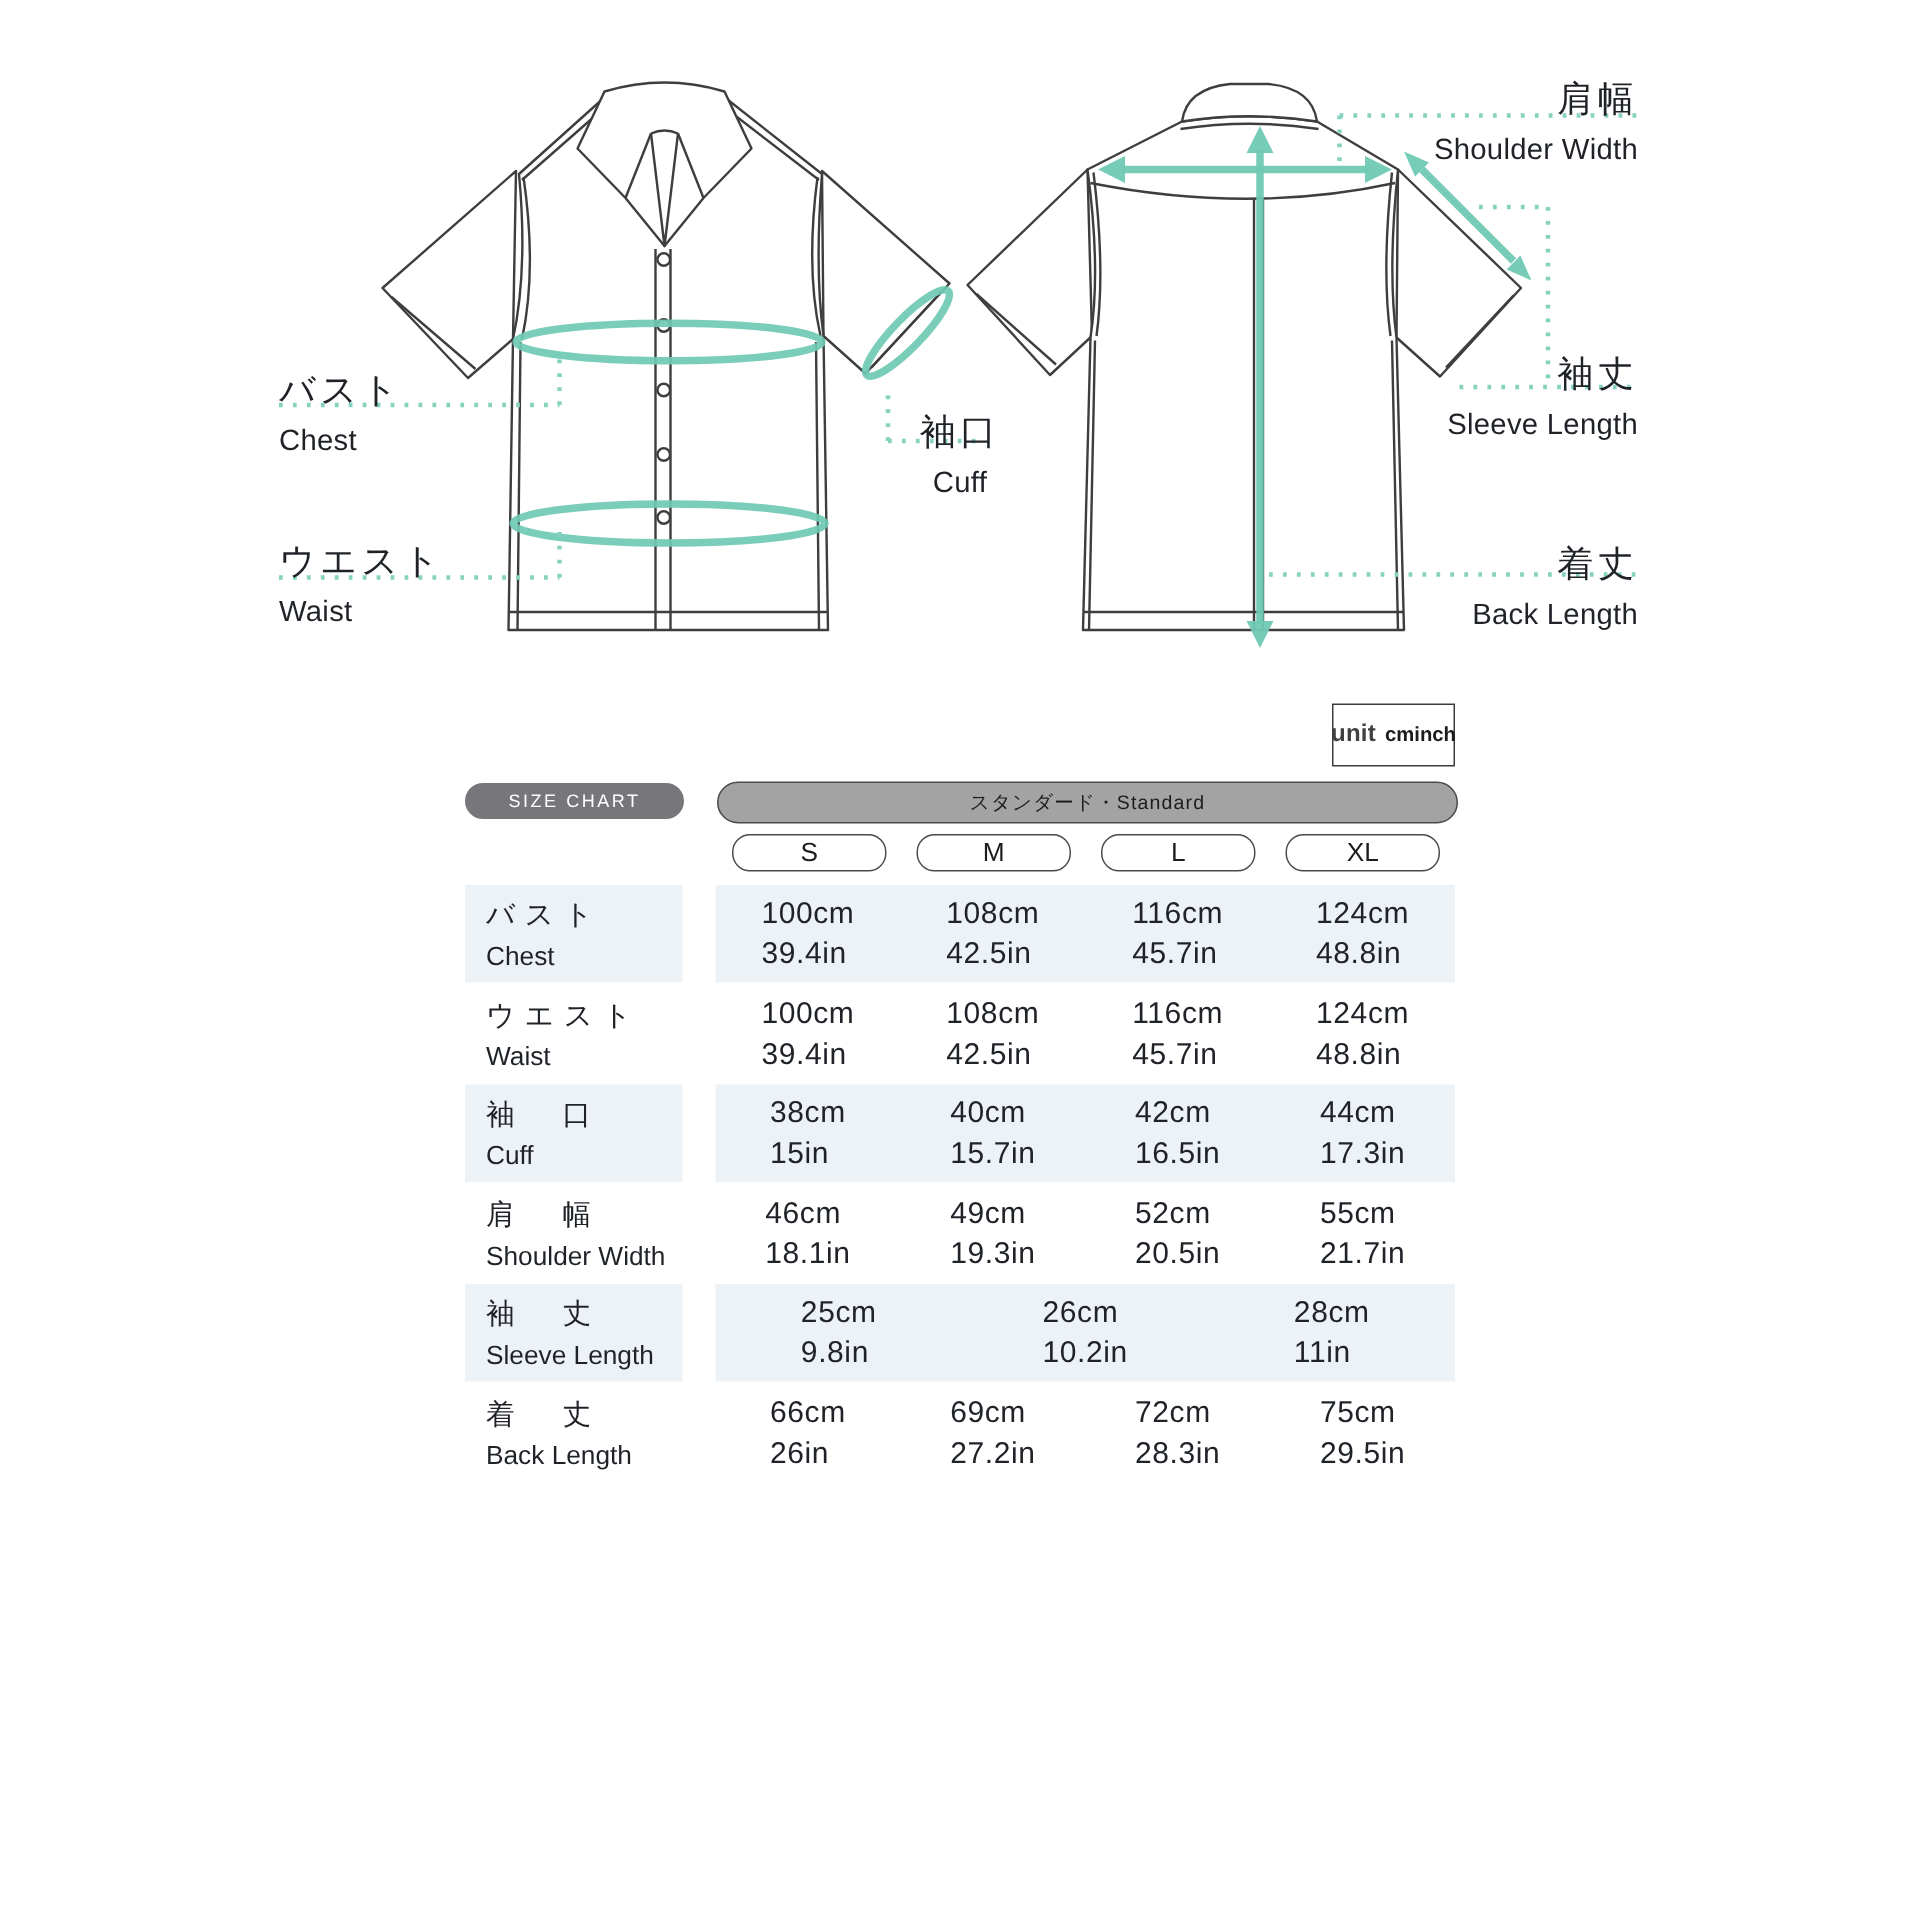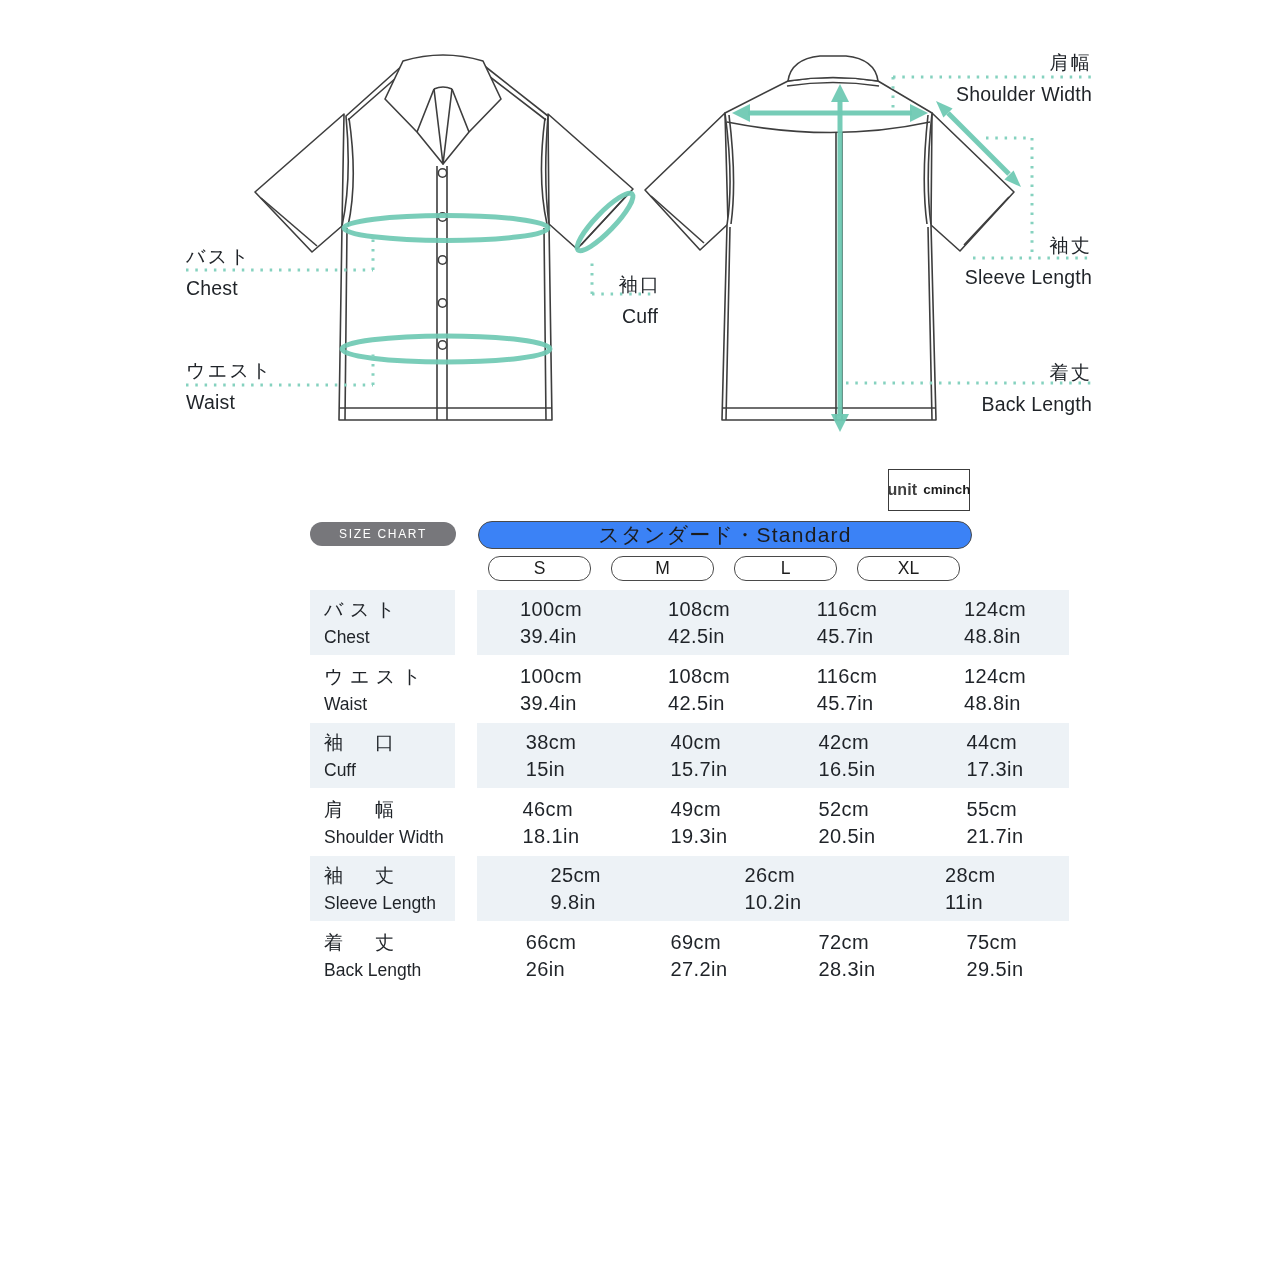--- a/index.html
+++ b/index.html
@@ -1,43 +1,43 @@
 <!DOCTYPE html>
 <html><head>
 <meta charset="utf-8">
 <style>
   html,body{margin:0;padding:0;background:#ffffff;}
   .page{position:relative;width:1280px;height:1280px;background:#ffffff;overflow:hidden;
         font-family:"Liberation Sans","DejaVu Sans",sans-serif;color:#1f2328;}
   .illustration{position:absolute;left:0;top:0;width:1280px;height:460px;}
   .diagram-label{position:absolute;white-space:nowrap;color:#1f2328;}
-  .diagram-label .jp{font-size:19px;letter-spacing:.12em;}
+  .diagram-label .jp{font-size:24px;letter-spacing:.12em;}
   .diagram-label .en{font-size:19.5px;margin-top:7px;letter-spacing:.01em;}
   .left-label{text-align:left;}
   .right-label{text-align:right;}
   .center-label{text-align:center;}
   
   .unit-box{position:absolute;left:888px;top:469px;width:80px;height:40px;border:1.6px solid #3c3c3c;
             display:flex;align-items:center;justify-content:center;gap:3px;background:#fff;}
   .unit-word{font-weight:bold;font-size:16px;letter-spacing:.01em;color:#404040;}
   .unit-units{display:flex;flex-direction:row;line-height:1.05;font-weight:bold;font-size:13.5px;color:#1c1c1c;}
   
   .chart-title{position:absolute;left:310px;top:522px;width:146px;height:24px;border-radius:12px;
                background:#77777b;color:#ffffff;font-size:12px;letter-spacing:.14em;
                display:flex;align-items:center;justify-content:center;}
   .standard-box{position:absolute;left:478px;top:521px;width:492px;height:26px;border:1.3px solid #4a4a4a;
-                border-radius:14px;background:#3b82f6;display:flex;align-items:center;justify-content:center;
-                font-size:21px;letter-spacing:.06em;color:#1c1c1c;}
+                border-radius:14px;background:#a3a3a3;display:flex;align-items:center;justify-content:center;
+                font-size:13px;letter-spacing:.06em;color:#1c1c1c;}
   .sizes-row{position:absolute;left:478px;top:556px;width:492px;height:24px;display:flex;}
   .size-col{flex:1;display:flex;align-items:center;justify-content:center;}
   .size-pill{width:101px;height:23px;border:1.3px solid #4a4a4a;border-radius:12px;background:#fff;
              display:flex;align-items:center;justify-content:center;font-size:17.5px;color:#1c1c1c;}
   .t-row{position:absolute;left:310px;width:660px;height:65px;}
   .row-label{position:absolute;left:0;top:0;width:145px;height:65px;box-sizing:border-box;padding:7px 0 0 14px;}
-  .row-values{position:absolute;left:167px;top:0;width:592px;height:65px;display:flex;}
+  .row-values{position:absolute;left:167px;top:0;width:493px;height:65px;display:flex;}
   .t-row.tint .row-label,.t-row.tint .row-values{background:#edf2f6;}
   .row-label .jp{font-size:19px;letter-spacing:.34em;color:#1f2328;white-space:nowrap;}
   .row-label .en{font-size:17.5px;margin-top:4px;color:#1f2328;white-space:nowrap;}
   .v-cell{flex:1;text-align:center;padding-top:6px;box-sizing:border-box;}
   .v-inner{display:inline-block;text-align:left;}
   .v-cm,.v-in{font-size:20px;line-height:27px;color:#1f2328;letter-spacing:.02em;}
 </style>
 </head>
 <body>
 

